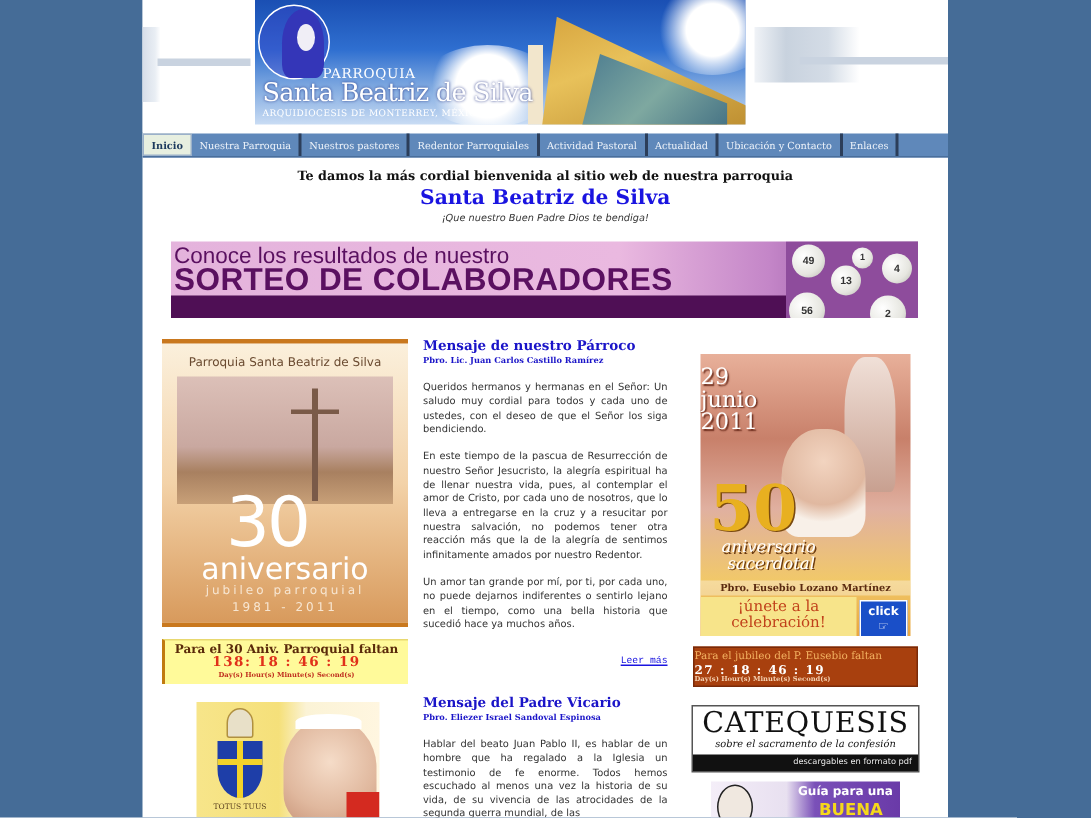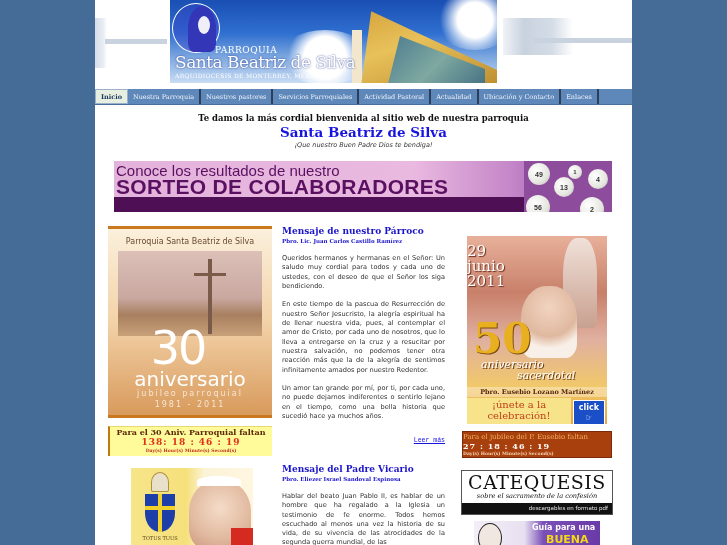--- a/index.html
+++ b/index.html
@@ -88,21 +88,21 @@
     .msg2 { position: absolute; left: 187px; top: 464px; width: 163px; }
 
     
     .right-col { position: absolute; left: 367px; top: 225px; width: 160px; }
     .jubilee { position: absolute; left: 5px; top: 11px; width: 140px; height: 188px; background: linear-gradient(180deg, #e8b09a 0%, #c8806a 30%, #e0b0a0 55%, #f1c86a 80%, #e8a640 100%); overflow: hidden; }
     .jubilee .date { position: absolute; left: 0; top: 8px; width: 74px; text-align: left; font-family: "DejaVu Serif", serif; font-size: 15px; color: #ffffff; line-height: 15px; text-shadow: 1px 1px 1px #6a2a1a; }
     .jubilee .nun { position: absolute; left: 96px; top: 2px; width: 34px; height: 90px; background: linear-gradient(180deg, #f0e0d8, #c8a090); border-radius: 40% 40% 10% 10%; }
     .jubilee .priest { position: absolute; left: 54px; top: 50px; width: 56px; height: 72px; background: radial-gradient(circle at 50% 30%, #f2d4c0, #e0b8a0 50%, #f8f0e8 70%); border-radius: 45% 45% 20% 20%; }
     .jubilee .fifty { position: absolute; left: 6px; top: 82px; font-family: "DejaVu Serif", serif; font-size: 42px; font-weight: bold; color: #e8b020; line-height: 42px; text-shadow: 1px 1px 0 #7a4a10; }
     .jubilee .aniv2 { position: absolute; left: 14px; top: 122px; font-family: "DejaVu Serif", serif; font-style: italic; font-size: 11px; color: #ffffff; text-shadow: 1px 1px 0 #6a3a10; white-space: nowrap; }
-    .jubilee .sacer { position: absolute; left: 18px; top: 133px; font-family: "DejaVu Serif", serif; font-style: italic; font-size: 11px; color: #ffffff; text-shadow: 1px 1px 0 #6a3a10; white-space: nowrap; margin-left: 32px; }
+    .jubilee .sacer { position: absolute; left: 18px; top: 133px; font-family: "DejaVu Serif", serif; font-style: italic; font-size: 11px; color: #ffffff; text-shadow: 1px 1px 0 #6a3a10; white-space: nowrap; }
     .jubilee .pbro { position: absolute; left: 0; top: 151px; width: 140px; height: 10px; background: rgba(255,255,255,0.35); text-align: center; font-family: "DejaVu Serif", serif; font-size: 6.5px; font-weight: bold; color: #5a2a10; line-height: 10px; white-space: nowrap; }
     .jubilee .join-box { position: absolute; left: 0; top: 162px; width: 104px; height: 26px; background: #f7e48a; }
     .jubilee .join { position: absolute; left: 0; top: 163px; width: 104px; text-align: center; font-family: "DejaVu Serif", serif; font-size: 10px; color: #c0401a; line-height: 11px; }
     .jubilee .click { position: absolute; left: 106px; top: 164px; width: 32px; height: 32px; background: #1a4fc8; border: 1px solid #ffffff; color: #ffffff; font-family: "DejaVu Sans", sans-serif; font-weight: bold; font-size: 8px; text-align: center; line-height: 13px; cursor: pointer; }
 
     .countdown2 { position: absolute; left: 0; top: 206px; width: 150px; height: 27px; background: #a8400e; text-align: left; border: 1px solid #7a2a08; }
     .countdown2 .c-title { font-family: "DejaVu Serif", serif; font-size: 7px; color: #f2b060; white-space: nowrap; line-height: 10px; }
     .countdown2 .c-nums { font-family: "DejaVu Serif", serif; font-size: 8px; font-weight: bold; color: #ffffff; letter-spacing: 1px; line-height: 9px; }
     .countdown2 .c-units { font-family: "DejaVu Serif", serif; font-size: 4.5px; font-weight: bold; color: #f4d0b0; line-height: 6px; }
 
@@ -143,21 +143,21 @@
     <div class="deco-right">
       <div class="blk"></div>
       <div class="bar-h"></div>
     </div>
   </div>
 
   <div class="nav">
     <div class="nav-item active">Inicio</div>
     <div class="nav-item">Nuestra Parroquia</div>
     <div class="nav-item">Nuestros pastores</div>
-    <div class="nav-item">Servicios Parroquiales</div>
+    <div class="nav-item">Redentor Parroquiales</div>
     <div class="nav-item">Actividad Pastoral</div>
     <div class="nav-item">Actualidad</div>
     <div class="nav-item">Ubicación y Contacto</div>
     <div class="nav-item">Enlaces</div>
   </div>
 
   <div class="welcome">
     <div class="w1">Te damos la más cordial bienvenida al sitio web de nuestra parroquia</div>
     <div class="w2">Santa Beatriz de Silva</div>
     <div class="w3">¡Que nuestro Buen Padre Dios te bendiga!</div>

